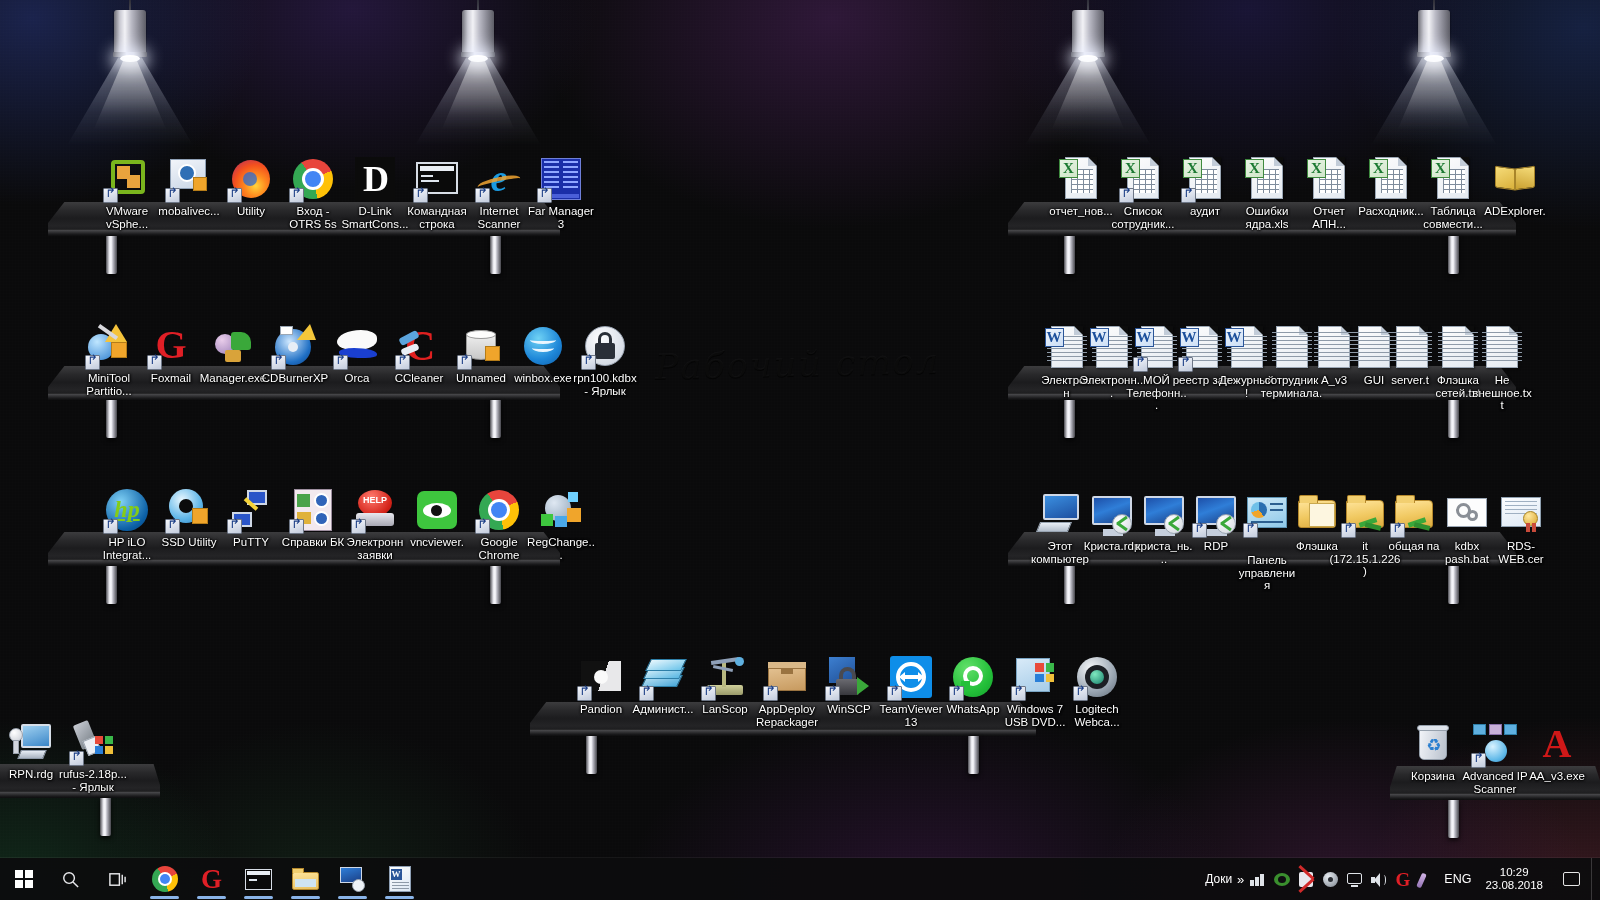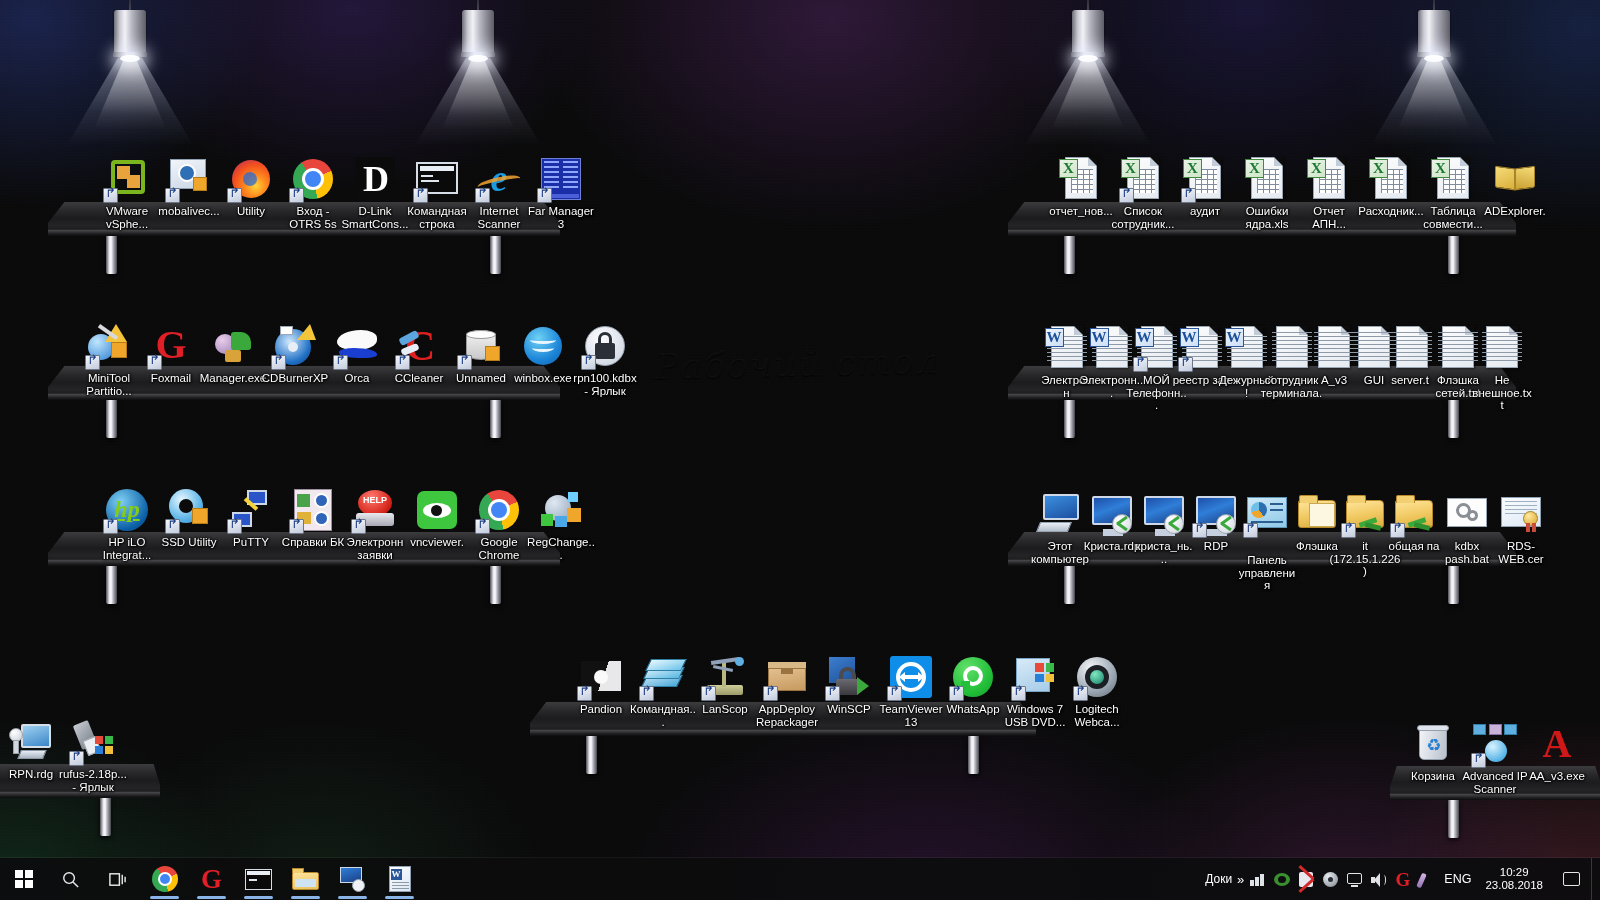--- a/index.html
+++ b/index.html
@@ -745,21 +745,21 @@
     </div>
     <div class="lbl">Pandion</div>
   </div>
   <div class="ic">
     <div class="art">
       <div class="sq" style="left:5px;top:22px;width:36px;height:12px;background:linear-gradient(160deg,#bfe4f5,#4aa8d8);transform:skewX(-26deg);border:1px solid #2e7fa8;"></div>
       <div class="sq" style="left:7px;top:14px;width:36px;height:12px;background:linear-gradient(160deg,#d8f0fa,#59b7e2);transform:skewX(-26deg);border:1px solid #2e7fa8;"></div>
       <div class="sq" style="left:9px;top:6px;width:36px;height:12px;background:linear-gradient(160deg,#e8f7fd,#6cc4ea);transform:skewX(-26deg);border:1px solid #2e7fa8;"></div>
       <div class="lnk"></div>
     </div>
-    <div class="lbl">Командная...</div>
+    <div class="lbl">Админист...</div>
   </div>
   <div class="ic">
     <div class="art">
       <div class="sq" style="left:6px;top:32px;width:36px;height:10px;background:linear-gradient(180deg,#cfcf9a,#9a9a6a);border-radius:2px;"></div>
       <div class="sq" style="left:21px;top:8px;width:4px;height:26px;background:#b8b880;"></div>
       <div class="sq" style="left:10px;top:6px;width:28px;height:4px;background:#8fa0b8;transform:rotate(-8deg);"></div>
       <div class="sq" style="left:12px;top:14px;width:20px;height:3px;background:#8fa0b8;transform:rotate(12deg);"></div>
       <div class="circle" style="left:34px;top:4px;width:9px;height:9px;background:#5fb0e0;"></div>
       <div class="lnk"></div>
     </div>

